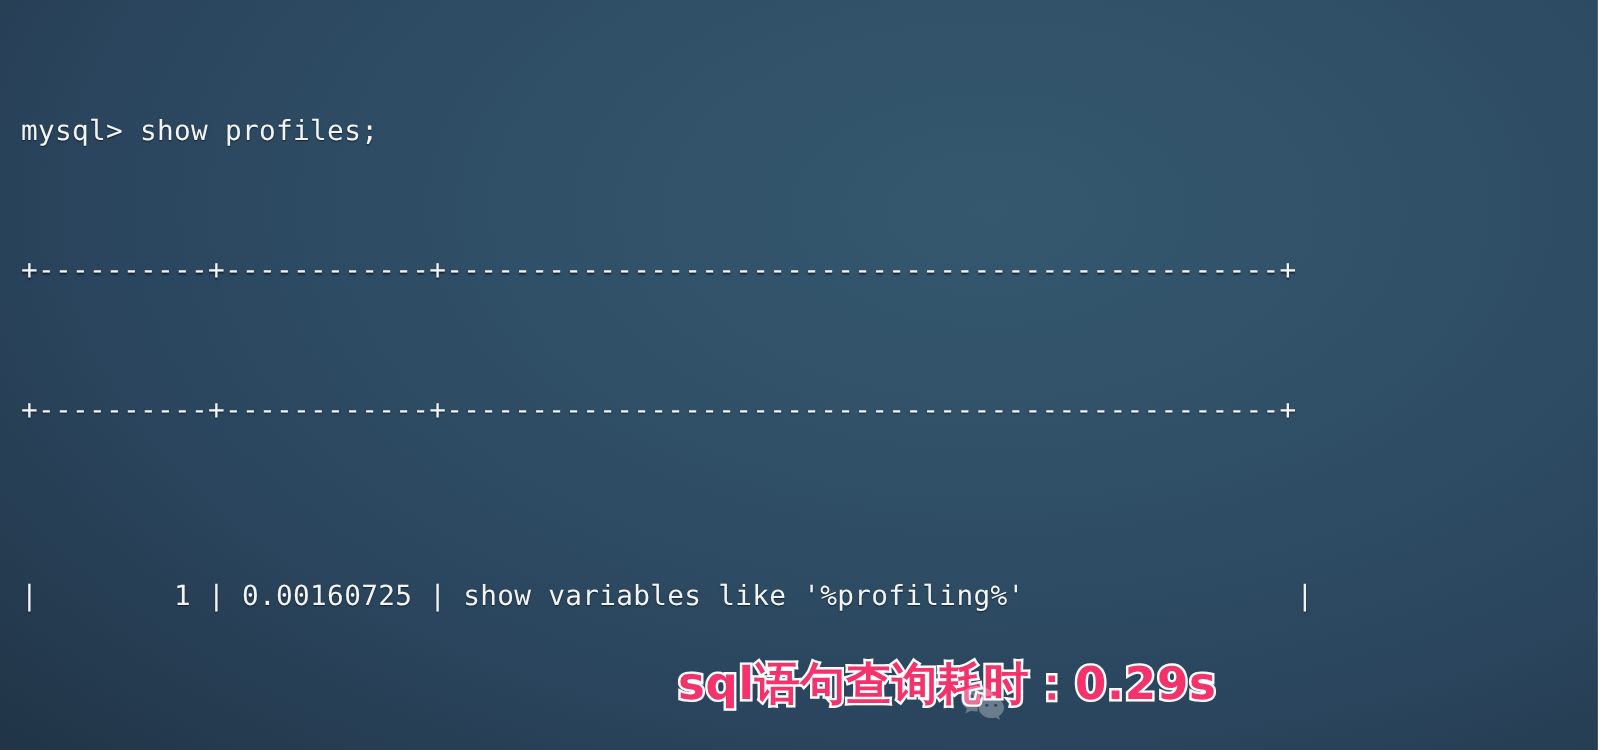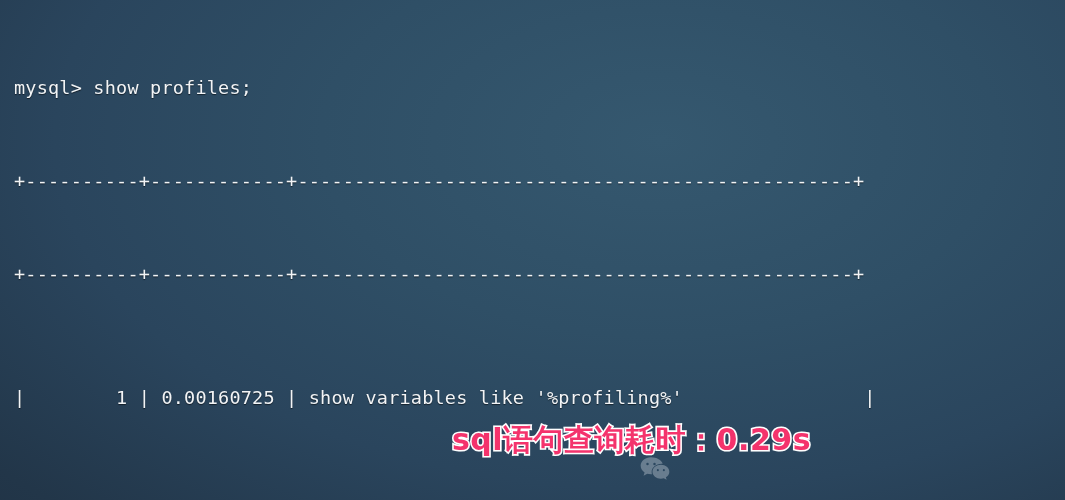--- a/index.html
+++ b/index.html
@@ -58,21 +58,21 @@
 
   .line {
     white-space: pre;
     height: 31px;
   }
 
   
   #annotation {
     position: absolute;
     left: 452px;
-    top: 420px;
+    top: 436px;
     font-family: "DejaVu Sans", sans-serif;
     font-size: 30px;
     font-weight: bold;
     color: #f4336c;
     letter-spacing: 0.5px;
     white-space: nowrap;
     -webkit-text-stroke: 3.2px #ffffff;
     paint-order: stroke fill;
     text-shadow: none;
   }

